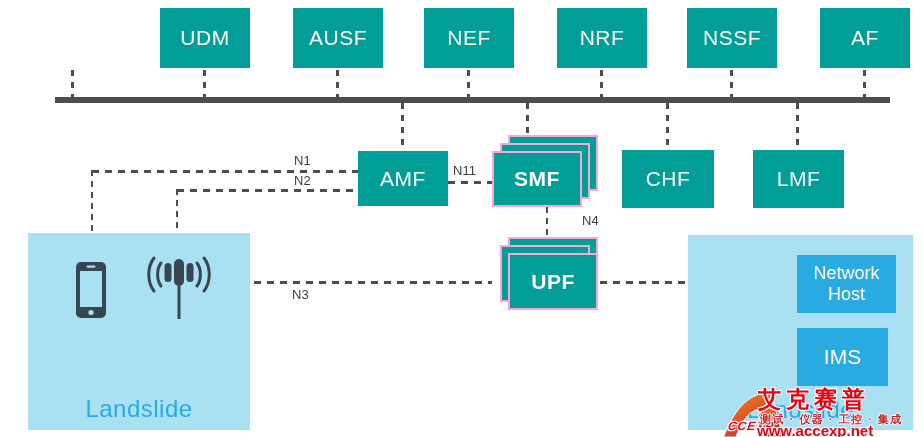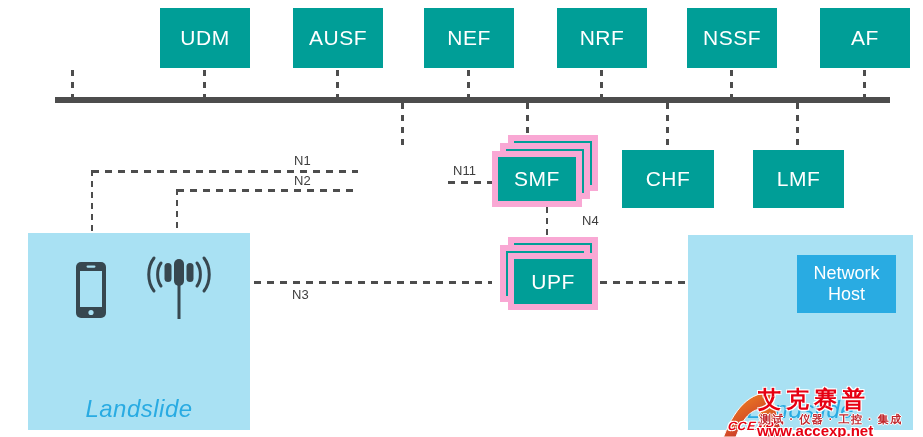--- a/index.html
+++ b/index.html
@@ -26,24 +26,24 @@
   .vdash{position:absolute;width:2px;
      background:repeating-linear-gradient(180deg,var(--gray) 0 6px,transparent 6px 11px);}
   .vdash3{position:absolute;width:3px;
      background:repeating-linear-gradient(180deg,var(--gray) 0 6px,transparent 6px 12px);}
   .hdash3{position:absolute;height:3px;
      background:repeating-linear-gradient(90deg,var(--gray) 0 7px,transparent 7px 13px);}
 
   .iflabel{position:absolute;font-size:13px;color:var(--label);font-weight:400;}
 
   .stack-layer{position:absolute;width:90px;height:56px;background:var(--teal);
-      border:6px solid #f9a8d4;display:flex;align-items:center;justify-content:center;
-      color:#fff;font-size:21px;font-weight:400;letter-spacing:.5px;}
-
-  .panel{position:absolute;background:var(--panel);font-style:italic;}
+      border:2px solid #f9a8d4;display:flex;align-items:center;justify-content:center;
+      color:#fff;font-size:21px;font-weight:700;letter-spacing:.5px;}
+
+  .panel{position:absolute;background:var(--panel);}
   .panel-caption{position:absolute;left:0;right:0;bottom:7px;text-align:center;
       font-size:24px;color:var(--blue);font-weight:500;letter-spacing:.5px;}
 
   .bluebox{position:absolute;background:var(--blue);color:#fff;display:flex;
       align-items:center;justify-content:center;text-align:center;font-weight:500;}
 
   .icon{position:absolute;}
 
   .watermark{position:absolute;left:712px;top:381px;width:211px;height:56px;z-index:10;}
   .wm-cn{position:absolute;left:46px;top:3px;font-size:23px;font-weight:700;
@@ -92,20 +92,23 @@
   <div class="vdash3" style="left:730px;top:70px;height:27px"></div>
   <div class="vdash3" style="left:863px;top:70px;height:27px"></div>
 
   <div class="bus"></div>
 
   <div class="vdash3" style="left:401px;top:103px;height:48px"></div>
   <div class="vdash3" style="left:526px;top:103px;height:31px"></div>
   <div class="vdash3" style="left:666px;top:103px;height:46px"></div>
   <div class="vdash3" style="left:796px;top:103px;height:46px"></div>
 
+  <div class="nf row2" style="left:358px;top:151px;height:55px">
+      <span>AMF</span>
+    </div>
 
   <div style="position:absolute;left:492px;top:135px;width:108px;height:73px;">
     <div class="stack-layer" style="left:16px;top:0"></div>
     <div class="stack-layer" style="left:8px;top:8px"></div>
     <div class="stack-layer" style="left:0;top:16px">
         <span>SMF</span>
       </div>
   </div>
 
   <div class="nf row2" style="left:622px;top:150px;width:92px;height:58px">
@@ -168,20 +171,23 @@
     <rect x="28" y="4" width="10" height="27" rx="5" fill="#37474F"></rect>
     <rect x="18.5" y="8" width="7" height="19" rx="3.5" fill="#37474F"></rect>
     <rect x="40.5" y="8" width="7" height="19" rx="3.5" fill="#37474F"></rect>
   </svg>
 
   <div class="panel" style="left:688px;top:235px;width:225px;height:195px">
     <div class="panel-caption" style="bottom:6px">Landslide</div>
   </div>
   <div class="bluebox" style="left:797px;top:255px;width:99px;height:58px;font-size:18px;line-height:1.15">
     <span style="width:80px">Network Host</span>
+  </div>
+  <div class="bluebox" style="left:797px;top:328px;width:91px;height:58px;font-size:21px">
+    <span>IMS</span>
   </div>
 
   <div class="watermark">
     <svg class="wm-logo" width="80" height="48" viewBox="0 0 80 50">
       <defs>
         <linearGradient id="wmg" x1="0" y1="0" x2="0.7" y2="1">
           <stop offset="0" stop-color="#F7931E"></stop>
           <stop offset="1" stop-color="#C1272D"></stop>
         </linearGradient>
       </defs>

